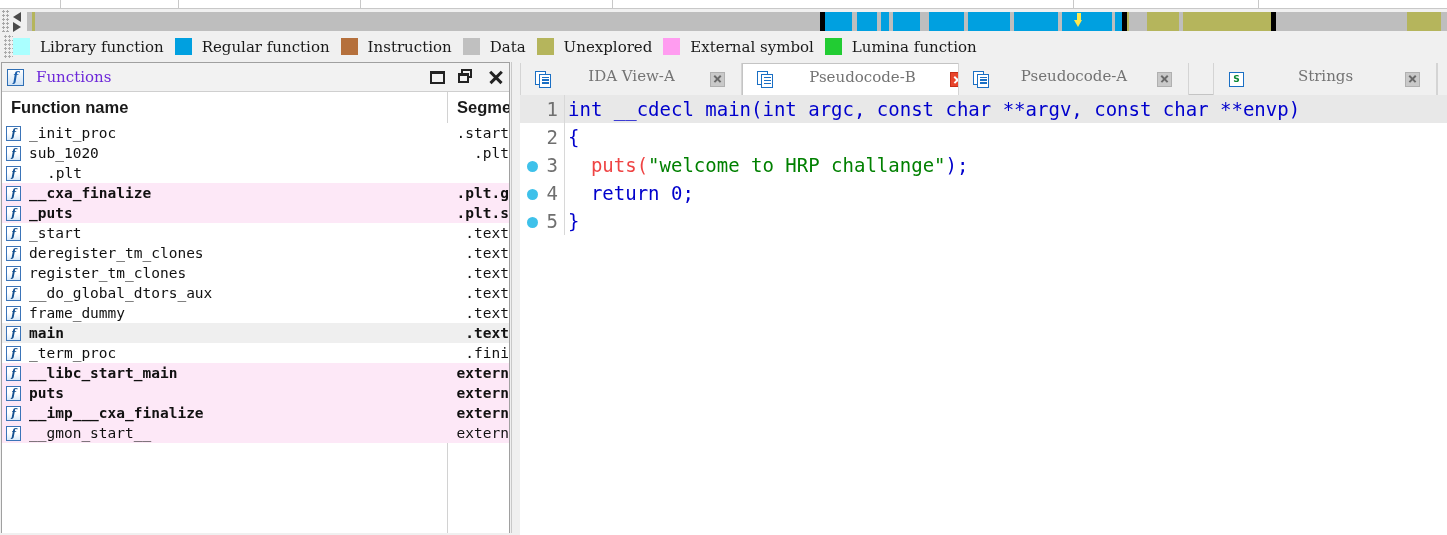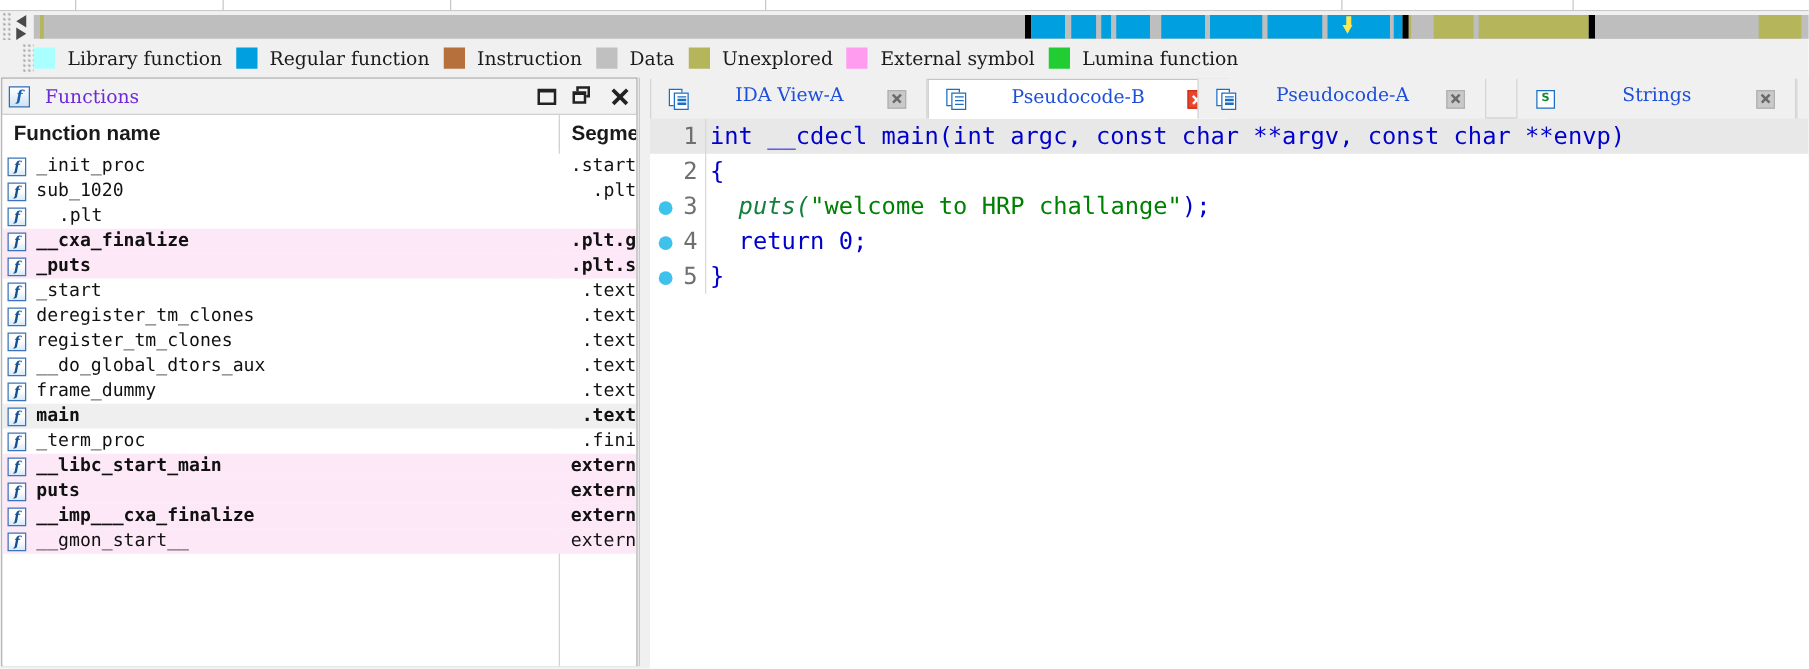--- a/index.html
+++ b/index.html
@@ -103,21 +103,21 @@
     left: 0; top: 7px;
     width: 0; height: 0;
     border-left: 4.5px solid transparent;
     border-right: 4.5px solid transparent;
     border-top: 7px solid #ffe84d;
   }
 
   
   .legend {
     position: absolute;
-    left: 16px; top: 33px;
+    left: 2px; top: 33px;
     width: 1233px; height: 27px;
     background: #f0f0f0;
     display: flex;
     align-items: center;
   }
   .legend-handle {
     width: 9px; height: 24px;
     margin-left: 2px;
     background-image:
       radial-gradient(circle at 1.5px 1.5px, #9a9a9a 1.1px, transparent 1.2px);
@@ -405,21 +405,21 @@
     justify-content: center;
     font-family: "DejaVu Sans", sans-serif;
     font-weight: 700;
     font-size: 9px;
     color: #0e8a35;
     line-height: 1;
   }
   .tab-label {
     font-family: "DejaVu Serif", "Liberation Serif", serif;
     font-size: 15px;
-    color: #1d4ed8;
+    color: #737373;
     white-space: nowrap;
     margin: 0 13px 6px 13px;
   }
   .tab-close {
     width: 15px; height: 15px;
     flex: 0 0 auto;
     background: #c9c9c9;
     border: 1px solid #b0b0b0;
     box-sizing: border-box;
     position: relative;
@@ -477,21 +477,21 @@
     font-size: 19px;
     line-height: 28px;
     color: #0000cc;
     white-space: pre;
     border-left: 1px solid #d8d8d8;
     padding-left: 3px;
     box-sizing: border-box;
     overflow: hidden;
   }
   .kw   { color: #0000cc; }
-  .fnm  { color: #15803d; font-style: italic; }
+  .fnm  { color: #ef4444; }
   .str  { color: #008000; }
   .pun  { color: #0000cc; }
 </style>
 </head>
 <body>
 
 <div id="app">
 
   <div class="toptabs">
     <div class="seam" style="left:60px"></div>

